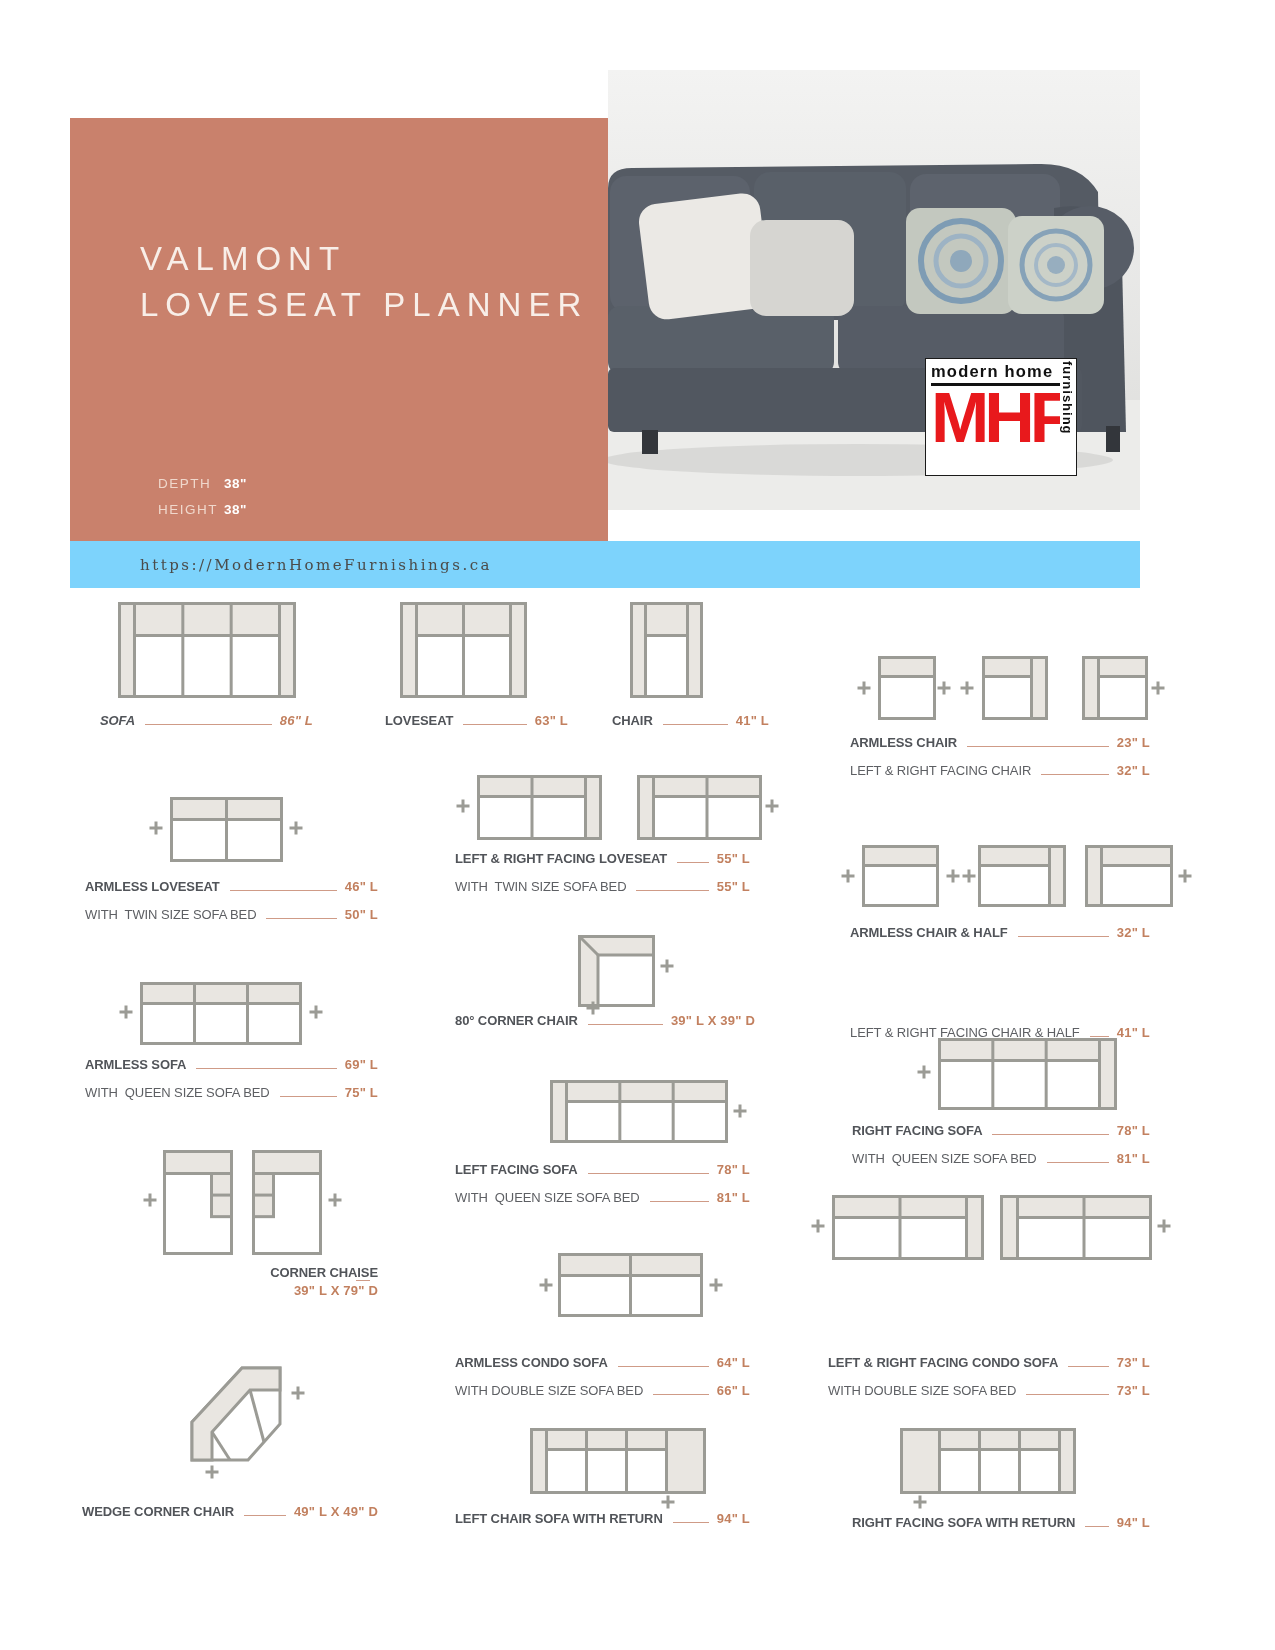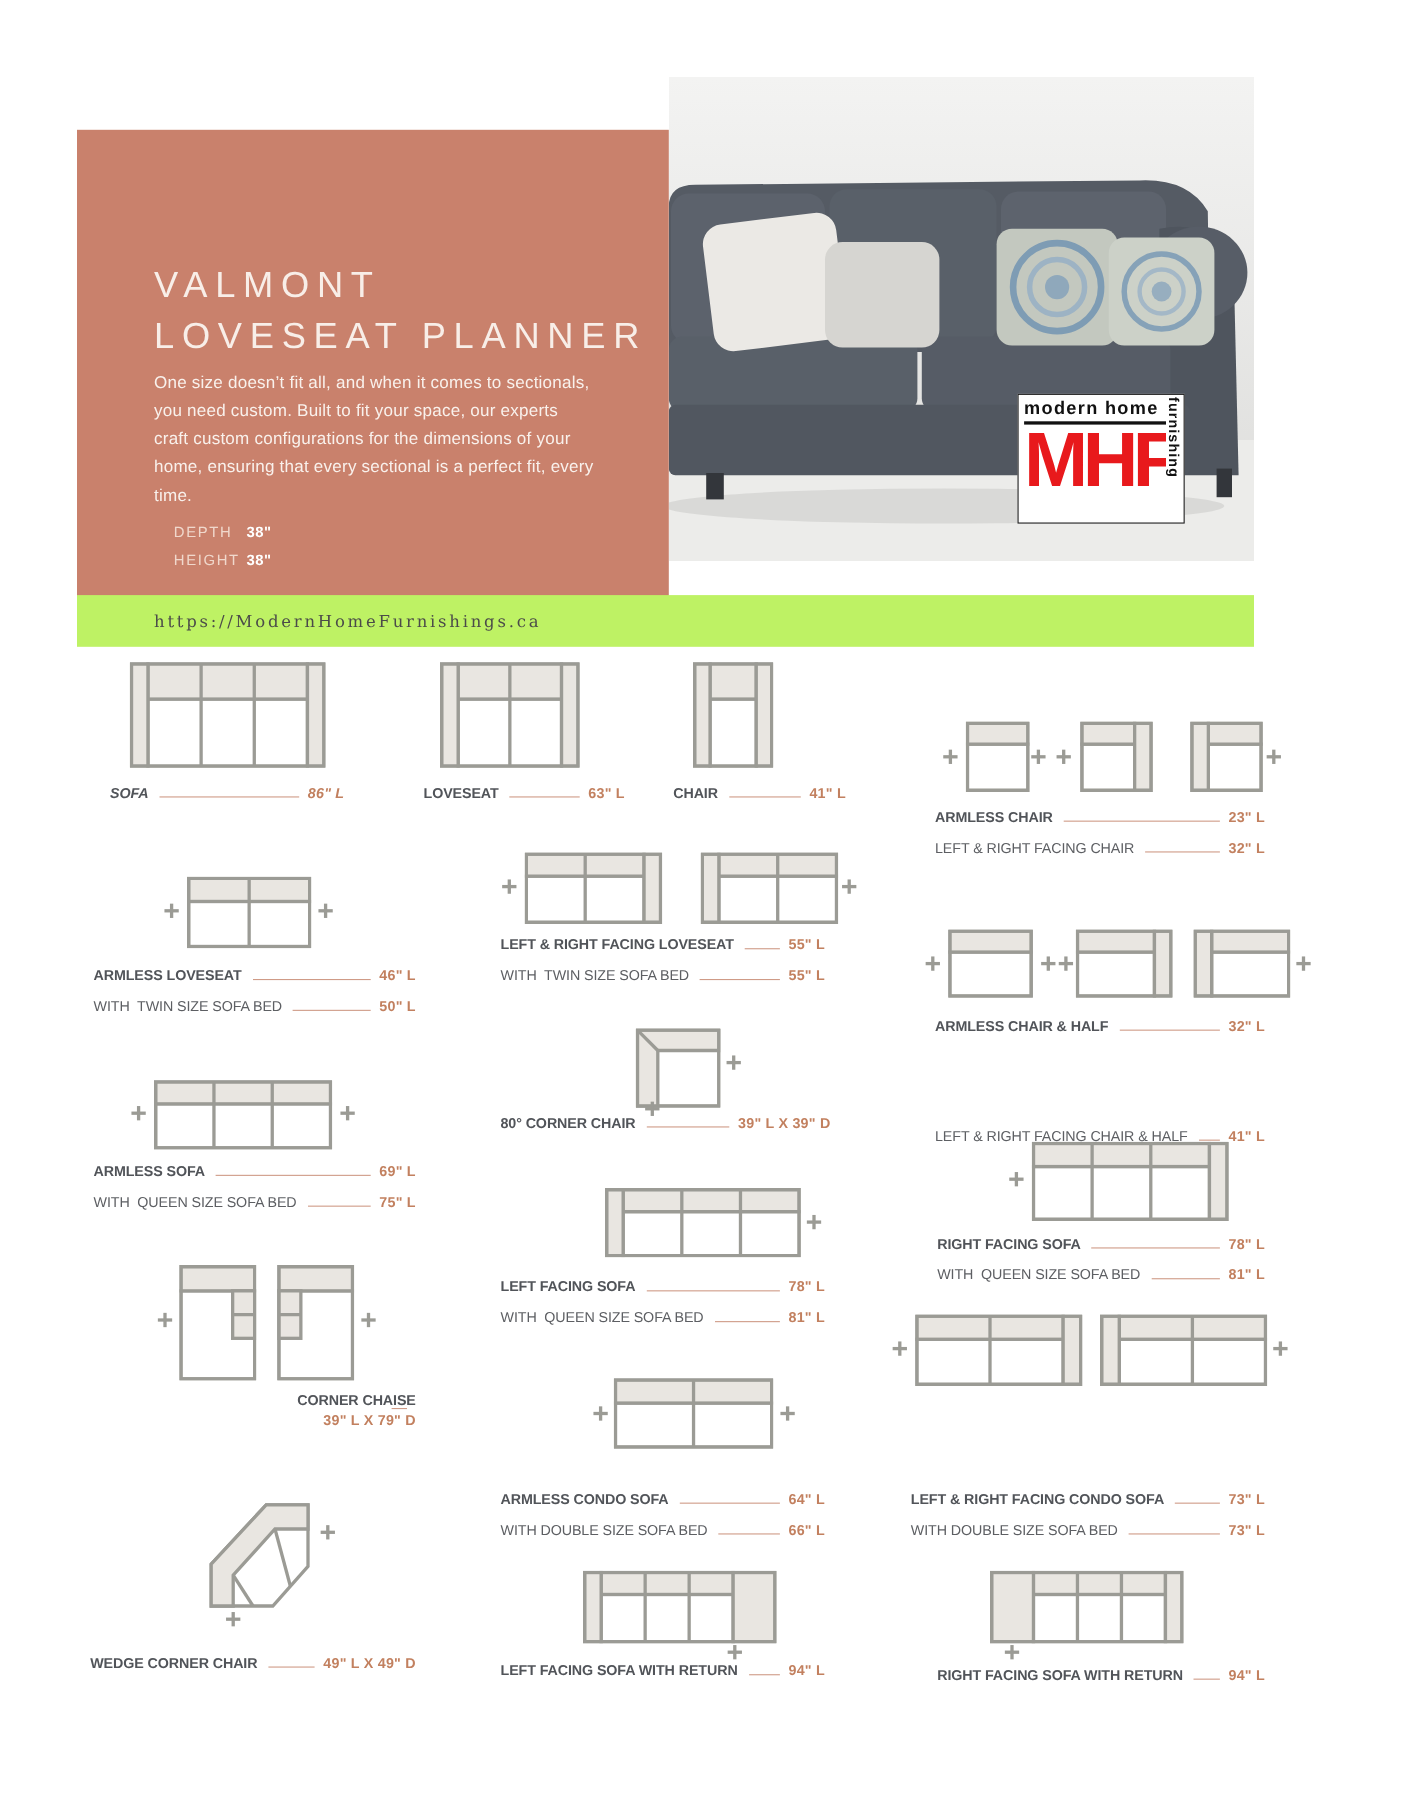--- a/index.html
+++ b/index.html
@@ -23,21 +23,21 @@
   .logo{position:absolute;left:925px;top:358px;width:152px;height:118px;background:#ffffff;
         border:1px solid #1a1a1a;box-sizing:border-box;display:flex;}
   .logo-left{flex:1;padding:3px 0 0 5px;overflow:hidden;}
   .logo-top{font-size:16.5px;font-weight:bold;color:#111;letter-spacing:1.2px;
             border-bottom:3px solid #111;padding-bottom:2px;white-space:nowrap;}
   .logo-main{font-size:70px;font-weight:bold;color:#e8191c;letter-spacing:-5px;line-height:.98;margin-top:-2px;}
   .logo-side{writing-mode:vertical-rl;font-size:13px;font-weight:600;color:#111;
              letter-spacing:1px;padding:2px 1px 0 0;white-space:nowrap;}
 
   
-  .urlbar{position:absolute;left:70px;top:541px;width:1070px;height:47px;background:#bef264;}
+  .urlbar{position:absolute;left:70px;top:541px;width:1070px;height:47px;background:#7dd3fc;}
   .urlbar span{position:absolute;left:70px;top:15px;font-family:"DejaVu Serif",serif;
                font-size:15px;letter-spacing:2.5px;color:#4b4b49;}
 
   
   .diag{position:absolute;}
   .plus{position:absolute;width:13px;height:13px;transform:translate(-50%,-50%);}
   .plus::before{content:"";position:absolute;left:0;top:5px;width:13px;height:3.4px;background:#9b9b95;}
   .plus::after{content:"";position:absolute;left:4.8px;top:0;width:3.4px;height:13px;background:#9b9b95;}
 
   .lbl{position:absolute;display:flex;align-items:flex-end;white-space:nowrap;
@@ -53,21 +53,20 @@
 </head>
 <body>
 
 <div id="page">
 
   <div class="salmon">
     <div class="title">
       <span>VALMONT</span><br>
       <span>LOVESEAT PLANNER</span>
     </div>
-    <div class="intro">One size doesn’t fit all, and when it comes to sectionals, you need custom. Built to fit your space, our experts craft custom configurations for the dimensions of your home, ensuring that every sectional is a perfect fit, every time.</div>
     <div class="specs">
       <div class="spec-row">
         <span class="sl">DEPTH</span>
         <span class="sv">38"</span>
       </div>
       <div class="spec-row">
         <span class="sl">HEIGHT</span>
         <span class="sv">38"</span>
       </div>
     </div>
@@ -427,21 +426,21 @@
         <rect x="16.5" y="21.5" width="120" height="43" fill="#ffffff" stroke="#9b9b95" stroke-width="3"></rect>
         <rect x="16.5" y="1.5" width="120" height="20" fill="#e9e6e1" stroke="#9b9b95" stroke-width="3"></rect>
         <rect x="1.5" y="1.5" width="15" height="63" fill="#e9e6e1" stroke="#9b9b95" stroke-width="3"></rect>
         <rect x="136.5" y="1.5" width="38" height="63" fill="#e9e6e1" stroke="#9b9b95" stroke-width="3"></rect>
         <line x1="56.5" y1="1.5" x2="56.5" y2="64.5" stroke="#9b9b95" stroke-width="3"></line>
         <line x1="96.5" y1="1.5" x2="96.5" y2="64.5" stroke="#9b9b95" stroke-width="3"></line>
         <rect x="1.5" y="1.5" width="173" height="63" fill="none" stroke="#9b9b95" stroke-width="3"></rect>
       </svg>
       <div class="plus" style="left: 668px; top: 1502px;"></div>
       <div class="lbl" style="left: 455px; top: 1512px; width: 295px;">
-        <span class="lt">LEFT FACING SOFA WITH RETURN</span>
+        <span class="lt">LEFT CHAIR SOFA WITH RETURN</span>
         <span class="ln"></span>
         <span class="ld">94" L</span>
       </div>
       <svg width="176" height="66" class="diag" style="left: 900px; top: 1428px;">
         <rect x="39.5" y="21.5" width="120" height="43" fill="#ffffff" stroke="#9b9b95" stroke-width="3"></rect>
         <rect x="39.5" y="1.5" width="120" height="20" fill="#e9e6e1" stroke="#9b9b95" stroke-width="3"></rect>
         <rect x="1.5" y="1.5" width="38" height="63" fill="#e9e6e1" stroke="#9b9b95" stroke-width="3"></rect>
         <rect x="159.5" y="1.5" width="15" height="63" fill="#e9e6e1" stroke="#9b9b95" stroke-width="3"></rect>
         <line x1="79.5" y1="1.5" x2="79.5" y2="64.5" stroke="#9b9b95" stroke-width="3"></line>
         <line x1="119.5" y1="1.5" x2="119.5" y2="64.5" stroke="#9b9b95" stroke-width="3"></line>

